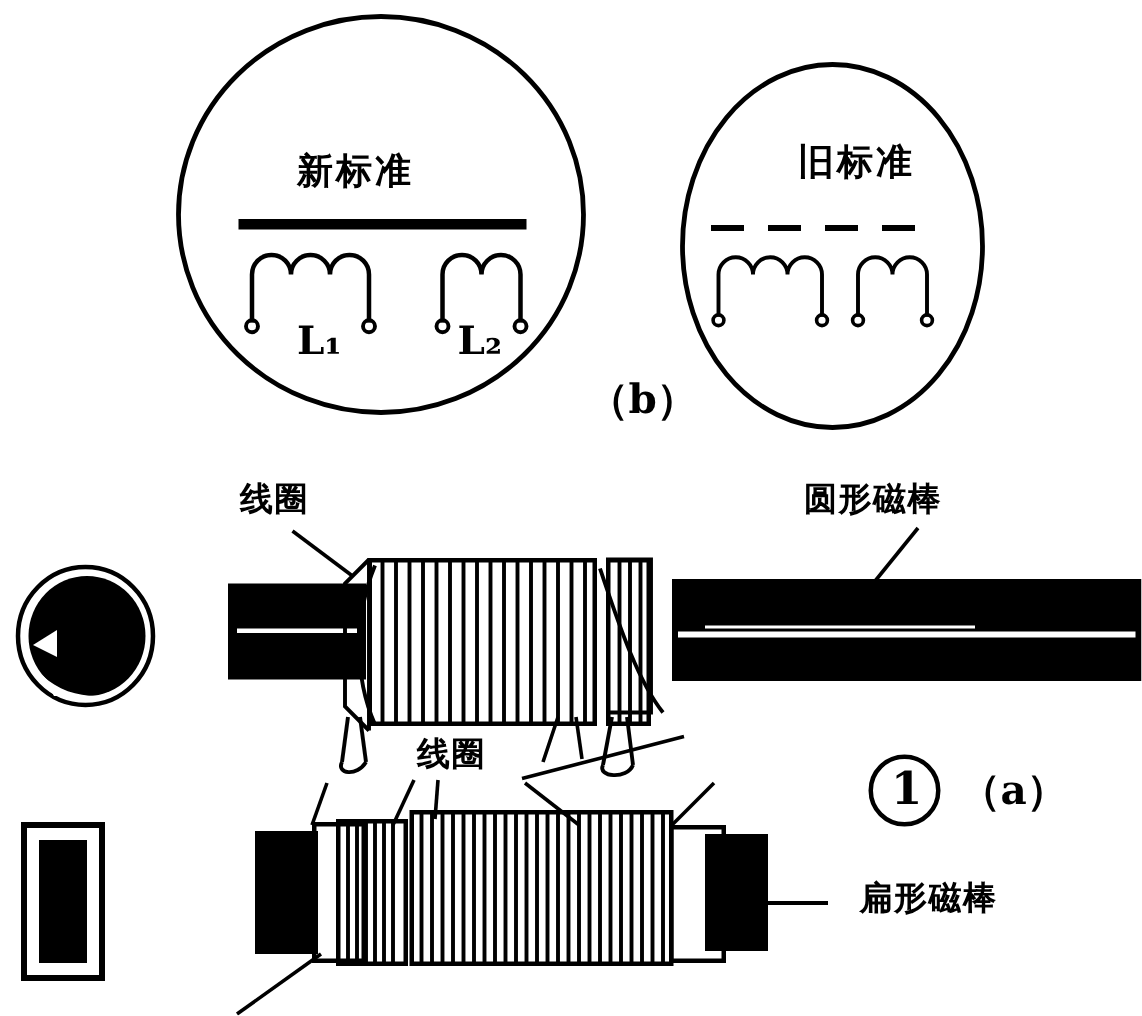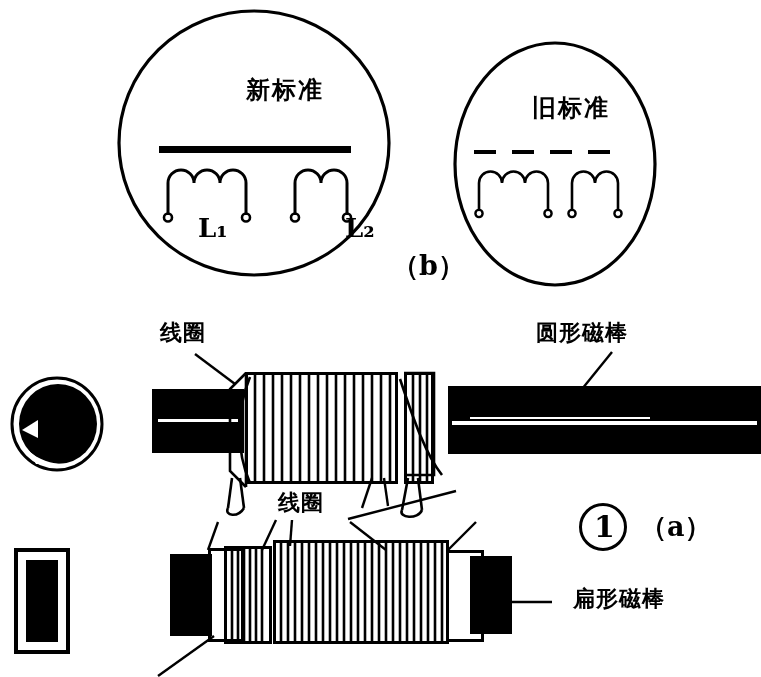--- a/index.html
+++ b/index.html
@@ -17,41 +17,41 @@
   .nofill{fill:none;}
 </style>
 </head>
 <body>
 
 <div class="abs" style="left:116px;top:8px;width:276px;height:270px;">
   <svg width="276" height="270" viewBox="0 0 276 270">
     <ellipse cx="138" cy="135" rx="135" ry="132" class="nofill" stroke="#000" stroke-width="3.2"></ellipse>
   </svg>
 </div>
-<div class="abs cn lbl-big" style="left:198px;top:74px;margin-left:48px;">新标准</div>
+<div class="abs cn lbl-big" style="left:198px;top:98px;">新标准</div>
 
 <div class="abs" style="left:159px;top:146px;width:192px;height:7px;background:#000;"></div>
 
 <div class="abs" style="left:160px;top:155px;">
   <svg width="118" height="68" viewBox="0 0 118 68">
     <path d="M8 60 L8 28 A13 13 0 0 1 34 28 A13 13 0 0 1 60 28 A13 13 0 0 1 86 28 L86 60" class="nofill" stroke="#000" stroke-width="3"></path>
     <circle cx="8" cy="62.5" r="4" class="nofill" stroke="#000" stroke-width="2.6"></circle>
     <circle cx="86" cy="62.5" r="4" class="nofill" stroke="#000" stroke-width="2.6"></circle>
   </svg>
 </div>
 <div class="abs serif" style="left:198px;top:213px;font-size:26px;font-weight:700;">L₁</div>
 
 <div class="abs" style="left:287px;top:155px;">
   <svg width="90" height="68" viewBox="0 0 90 68">
     <path d="M8 60 L8 28 A13 13 0 0 1 34 28 A13 13 0 0 1 60 28 L60 60" class="nofill" stroke="#000" stroke-width="3"></path>
     <circle cx="8" cy="62.5" r="4" class="nofill" stroke="#000" stroke-width="2.6"></circle>
     <circle cx="60" cy="62.5" r="4" class="nofill" stroke="#000" stroke-width="2.6"></circle>
   </svg>
 </div>
-<div class="abs serif" style="left:305px;top:213px;font-size:26px;font-weight:700;margin-left:40px;">L₂</div>
+<div class="abs serif" style="left:305px;top:213px;font-size:26px;font-weight:700;">L₂</div>
 
 <div class="abs" style="left:452px;top:40px;width:206px;height:248px;">
   <svg width="206" height="248" viewBox="0 0 206 248">
     <ellipse cx="103" cy="124" rx="100" ry="121" class="nofill" stroke="#000" stroke-width="3.2"></ellipse>
   </svg>
 </div>
 <div class="abs cn lbl-big" style="left:532px;top:92px;">旧标准</div>
 
 <div class="abs" style="left:472px;top:148px;">
   <svg width="152" height="8" viewBox="0 0 152 8">

